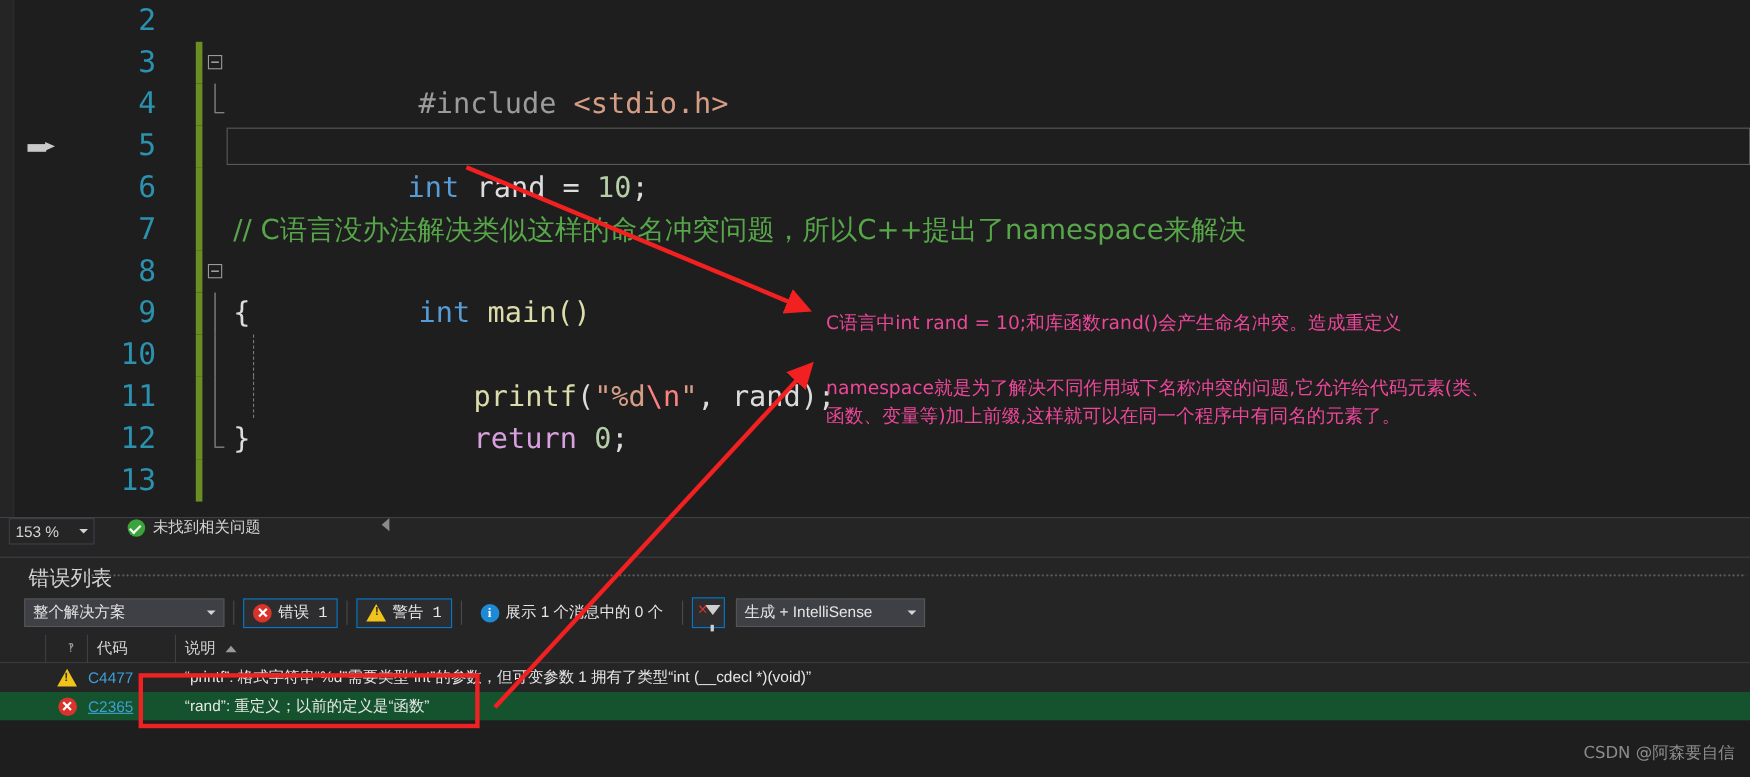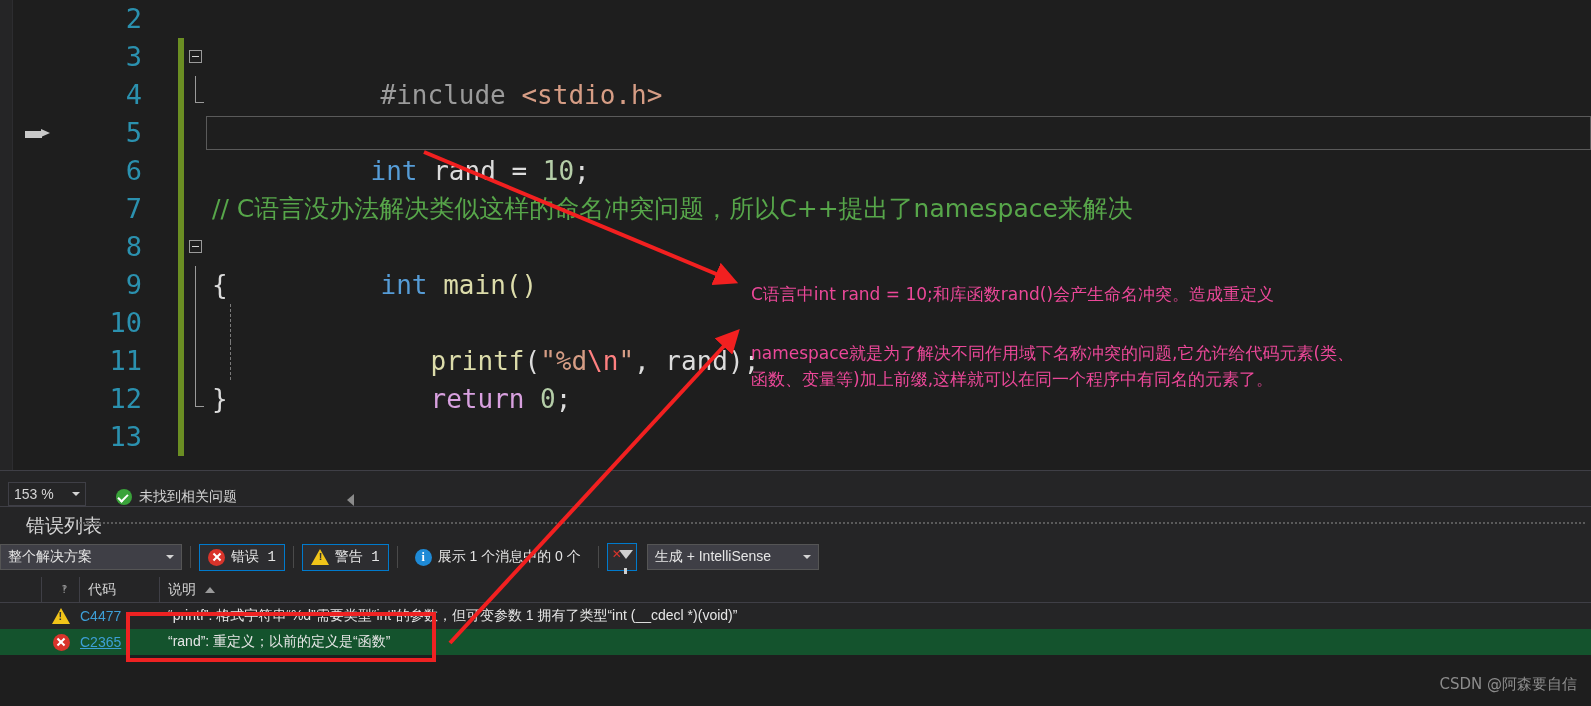--- a/index.html
+++ b/index.html
@@ -92,21 +92,21 @@
   
   .current-line {
     position: absolute; left: 206px; top: 2px; right: 0; height: 34px;
     border: 1px solid #5a5a5a; background: #1e1e1e;
   }
 
   
   .zoombar {
     position: absolute; left: 0; top: 470px; width: 1591px; height: 36px;
     background: #252526; border-top: 1px solid #3f3f46;
-    display: flex; align-items: flex-end;
+    display: flex; align-items: flex-start;
   }
   .zoom-select {
     margin-left: 8px; width: 78px; height: 24px;
     background: #252526; border: 1px solid #3f3f46;
     color: #d4d4d4; font-size: 14px;
     display: flex; align-items: center; justify-content: space-between;
     padding: 0 5px;
   }
   .caret-down {
     width: 0; height: 0; border-left: 4px solid transparent;
@@ -140,21 +140,21 @@
     position: absolute; left: 26px; top: 6px;
     color: #d4d4d4; font-size: 19px;
   }
   .title-dots {
     position: absolute; left: 78px; top: 14px; right: 4px; height: 4px;
     background-image: radial-gradient(#5a5a5a 1px, transparent 1px);
     background-size: 4px 4px;
   }
   .errtoolbar {
     position: absolute; left: 0; top: 32px; width: 1380px; height: 36px;
-    display: flex; align-items: center; gap: 0px;
+    display: flex; align-items: center; padding-left: 22px; gap: 0px;
   }
   .scope-select {
     width: 182px; height: 26px; background: #3f3f46;
     border: 1px solid #555; color: #e6e6e6; font-size: 14px;
     display: flex; align-items: center; justify-content: space-between;
     padding: 0 7px;
   }
   .tb-sep { width: 1px; height: 22px; background: #4a4a4a; margin: 0 8px; }
   .tb-btn {
     height: 27px; display: flex; align-items: center; gap: 6px;

